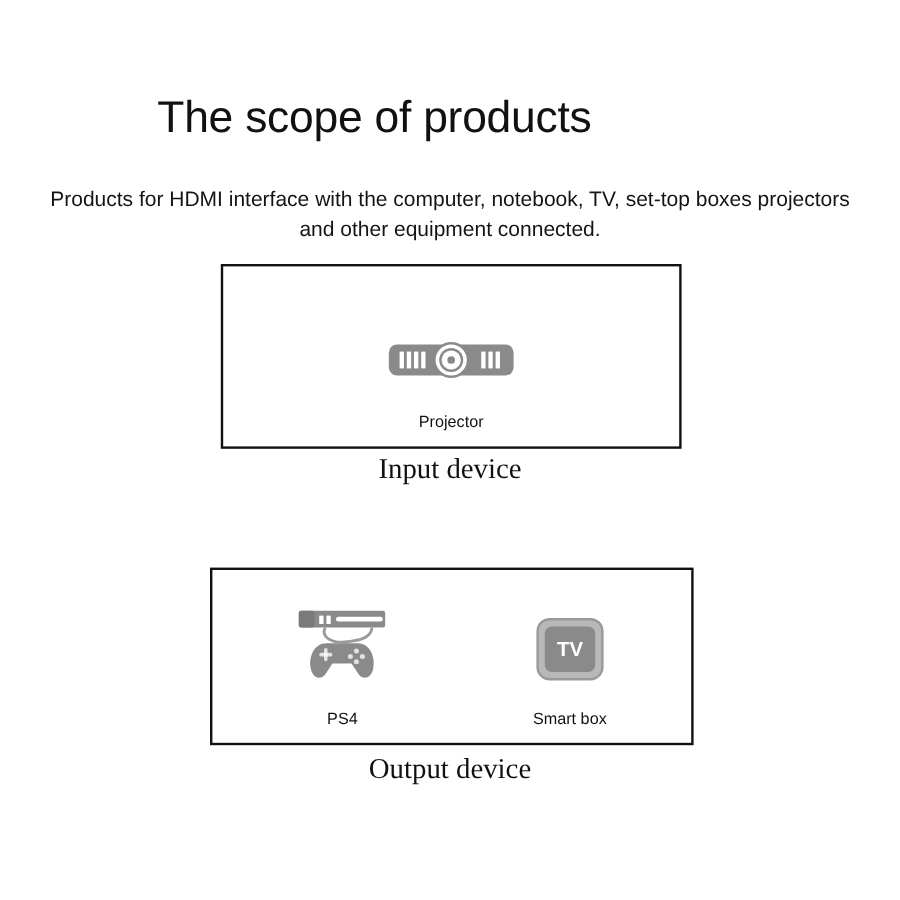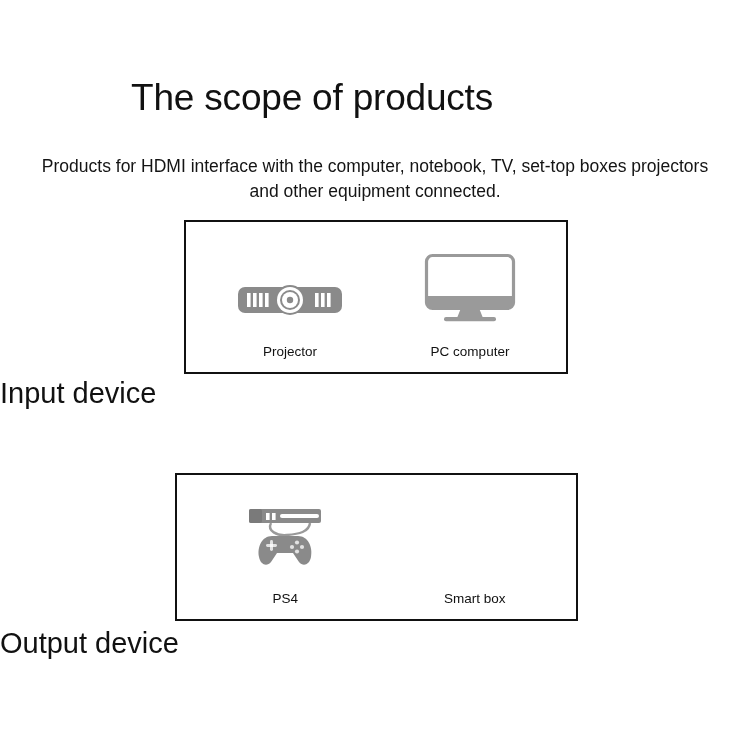--- a/index.html
+++ b/index.html
@@ -83,24 +83,25 @@
     color: #111111;
     white-space: nowrap;
     line-height: 1;
   }
 
   
   .section-caption {
     position: absolute;
     width: 750px;
     left: 0;
-    text-align: left;
-    font-size: 29px;
+    text-align: center;
+    font-size: 24px;
     color: #111111;
     line-height: 1.1;
+    font-family: Liberation Serif, serif;
   }
   #input-caption  { top: 378px; }
   #output-caption { top: 628px; }
 
   svg { display: block; }
 </style>
 </head>
 <body>
 
 <div class="page-title">The scope of products</div>
@@ -124,31 +125,20 @@
           <circle cx="54" cy="25" r="15" fill="#8a8a8a"></circle>
           <circle cx="54" cy="25" r="13" fill="#ffffff"></circle>
           <circle cx="54" cy="25" r="10" fill="#8a8a8a"></circle>
           <circle cx="54" cy="25" r="8" fill="#ffffff"></circle>
           <circle cx="54" cy="25" r="3.2" fill="#8a8a8a"></circle>
         </svg>
       </div>
       <div class="device-label">Projector</div>
     </div>
 
-    <div class="device-cell">
-      <div class="device-art">
-        <svg width="92" height="70" viewBox="0 0 92 70">
-          <rect x="2.5" y="2.5" width="87" height="53" rx="6" ry="6" fill="#ffffff" stroke="#9a9a9a" stroke-width="3.2"></rect>
-          <rect x="4" y="43" width="84" height="11" fill="#9a9a9a"></rect>
-          <path d="M37 55 L55 55 L59 65 L33 65 Z" fill="#9a9a9a"></path>
-          <rect x="20" y="64" width="52" height="4.2" rx="2" fill="#9a9a9a"></rect>
-        </svg>
-      </div>
-      <div class="device-label">PC computer</div>
-    </div>
 
 
   </div>
 </div>
 
 <div class="section-caption" id="input-caption">Input device</div>
 
 <div class="device-box" id="output-box">
   <div class="icon-row">
 
@@ -173,20 +163,27 @@
           <circle cx="50" cy="36.5" r="2.1" fill="#ffffff" opacity="0.75"></circle>
           <circle cx="55" cy="41" r="2.1" fill="#ffffff" opacity="0.75"></circle>
           <circle cx="45" cy="41" r="2.1" fill="#ffffff" opacity="0.75"></circle>
           <circle cx="50" cy="45.5" r="2.1" fill="#ffffff" opacity="0.75"></circle>
         </svg>
       </div>
       <div class="device-label">PS4</div>
     </div>
 
     <div class="device-cell">
+      <div class="device-art">
+        <svg width="58" height="56" viewBox="0 0 58 56">
+          <rect x="2" y="2" width="54" height="50" rx="10" ry="10" fill="#b8b8b8" stroke="#9a9a9a" stroke-width="2"></rect>
+          <rect x="8" y="8" width="42" height="38" rx="6" ry="6" fill="#8a8a8a"></rect>
+          <text x="29" y="33" text-anchor="middle" font-family="Liberation Sans, sans-serif" font-size="17" font-weight="bold" fill="#ffffff">TV</text>
+        </svg>
+      </div>
       <div class="device-label">Smart box</div>
     </div>
 
 
   </div>
 </div>
 
 <div class="section-caption" id="output-caption">Output device</div>
 
 </body></html>

